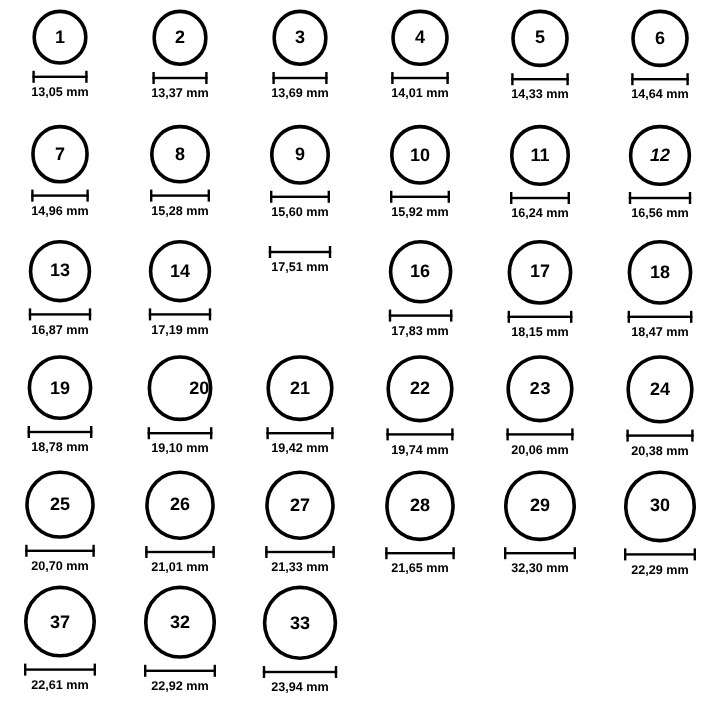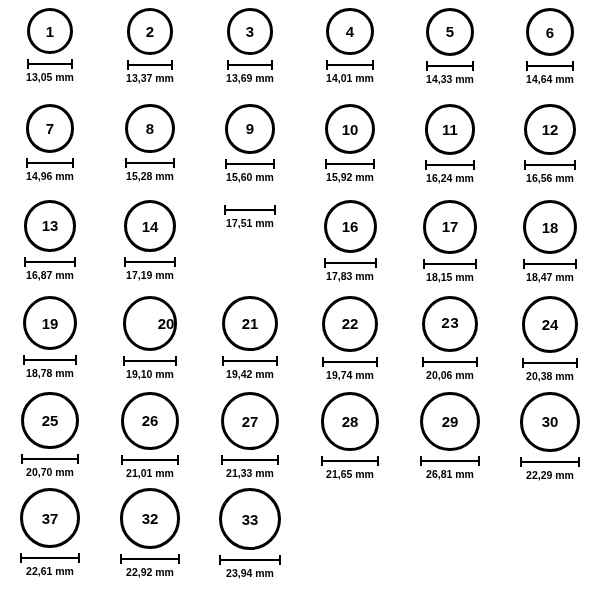--- a/index.html
+++ b/index.html
@@ -206,21 +206,21 @@
           <span class="ring-label">11</span>
         </div>
         <div class="measure" style="width: 50.7px;">
           <div class="bar"></div>
           <div class="cap left"></div>
           <div class="cap right"></div>
         </div>
         <div class="mm">16,24 mm</div>
       </div>
       <div class="cell">
-        <div class="ring" style="width: 51.2px; height: 51.2px;">
+        <div class="ring" style="width: 51.2px; height: 51.2px; font-style: italic;">
           <span class="ring-label">12</span>
         </div>
         <div class="measure" style="width: 51.2px;">
           <div class="bar"></div>
           <div class="cap left"></div>
           <div class="cap right"></div>
         </div>
         <div class="mm">16,56 mm</div>
       </div>
       <div class="cell">
@@ -398,21 +398,21 @@
       </div>
       <div class="cell">
         <div class="ring" style="width: 59.1px; height: 59.1px;">
           <span class="ring-label">29</span>
         </div>
         <div class="measure" style="width: 59.1px;">
           <div class="bar"></div>
           <div class="cap left"></div>
           <div class="cap right"></div>
         </div>
-        <div class="mm">26,81 mm</div>
+        <div class="mm">32,30 mm</div>
       </div>
       <div class="cell">
         <div class="ring" style="width: 59.6px; height: 59.6px;">
           <span class="ring-label">30</span>
         </div>
         <div class="measure" style="width: 59.6px;">
           <div class="bar"></div>
           <div class="cap left"></div>
           <div class="cap right"></div>
         </div>

